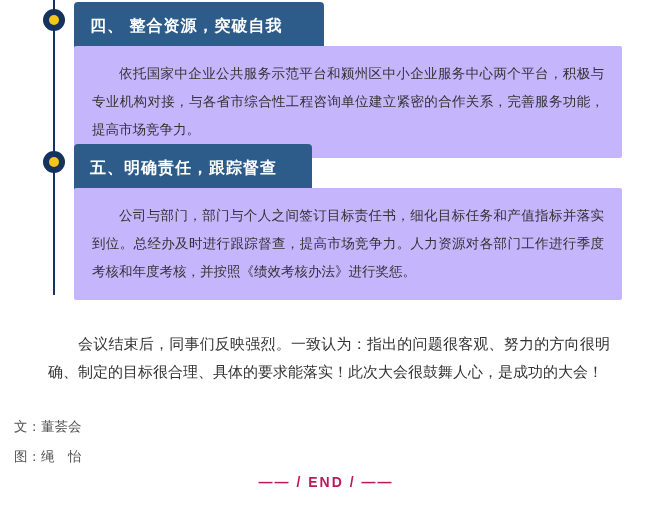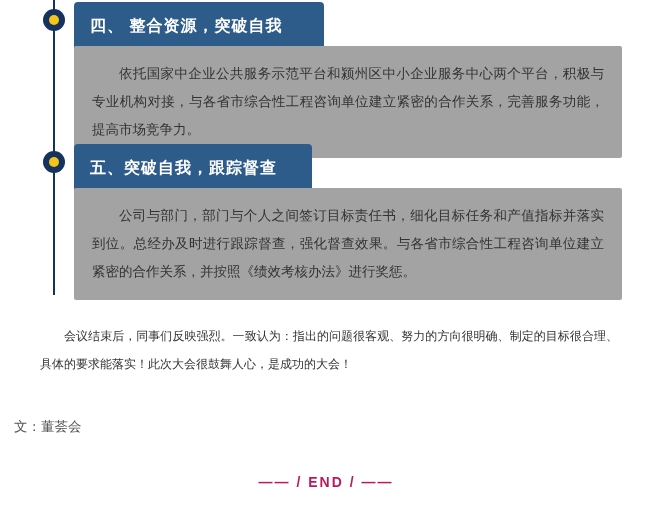--- a/index.html
+++ b/index.html
@@ -74,21 +74,21 @@
     font-size: 16px;
     font-weight: bold;
     letter-spacing: 1px;
     white-space: nowrap;
   }
 
   
   .para-block {
     position: absolute;
     left: 74px;
-    background: #a3a3a3;
+    background: #c4b5fd;
     box-sizing: border-box;
     padding: 14px 18px 14px 18px;
     border-radius: 2px;
   }
   .para-block p {
     margin: 0;
     font-size: 13.5px;
     line-height: 28px;
     color: #333333;
     text-align: justify;
@@ -96,22 +96,22 @@
   }
 
   
   .closing {
     position: absolute;
     left: 36px;
     top: 318px;
     width: 586px;
   }
   .closing p {
-    margin: 4px;
-    font-size: 12px;
+    margin: 12px;
+    font-size: 15px;
     line-height: 28px;
     color: #333333;
     text-align: justify;
     text-indent: 2em;
   }
 
   .credits {
     position: absolute;
     left: 14px;
     top: 412px;
@@ -149,29 +149,30 @@
   </div>
 </div>
 <div class="para-block" style="top:46px; width:548px;">
   <p>依托国家中企业公共服务示范平台和颍州区中小企业服务中心两个平台，积极与专业机构对接，与各省市综合性工程咨询单位建立紧密的合作关系，完善服务功能，提高市场竞争力。</p>
 </div>
 
 <div class="section" style="top:144px;">
   <div class="heading-row">
     <div class="bullet"></div>
     <div class="heading-bar" style="width:238px;">
-      <span>五、突破自我，跟踪督查</span>
+      <span>五、明确责任，跟踪督查</span>
     </div>
   </div>
 </div>
 <div class="para-block" style="top:188px; width:548px;">
-  <p>公司与部门，部门与个人之间签订目标责任书，细化目标任务和产值指标并落实到位。总经办及时进行跟踪督查，强化督查效果。与各省市综合性工程咨询单位建立紧密的合作关系，并按照《绩效考核办法》进行奖惩。</p>
+  <p>公司与部门，部门与个人之间签订目标责任书，细化目标任务和产值指标并落实到位。总经办及时进行跟踪督查，提高市场竞争力。人力资源对各部门工作进行季度考核和年度考核，并按照《绩效考核办法》进行奖惩。</p>
 </div>
 
 <div class="closing">
   <p>会议结束后，同事们反映强烈。一致认为：指出的问题很客观、努力的方向很明确、制定的目标很合理、具体的要求能落实！此次大会很鼓舞人心，是成功的大会！</p>
 </div>
 
 <div class="credits">
   <div class="credit-line">文：董荟会</div>
+  <div class="credit-line">图：绳　怡</div>
 </div>
 
 <div class="end-mark">—— / END / ——</div>
 
 </body></html>

